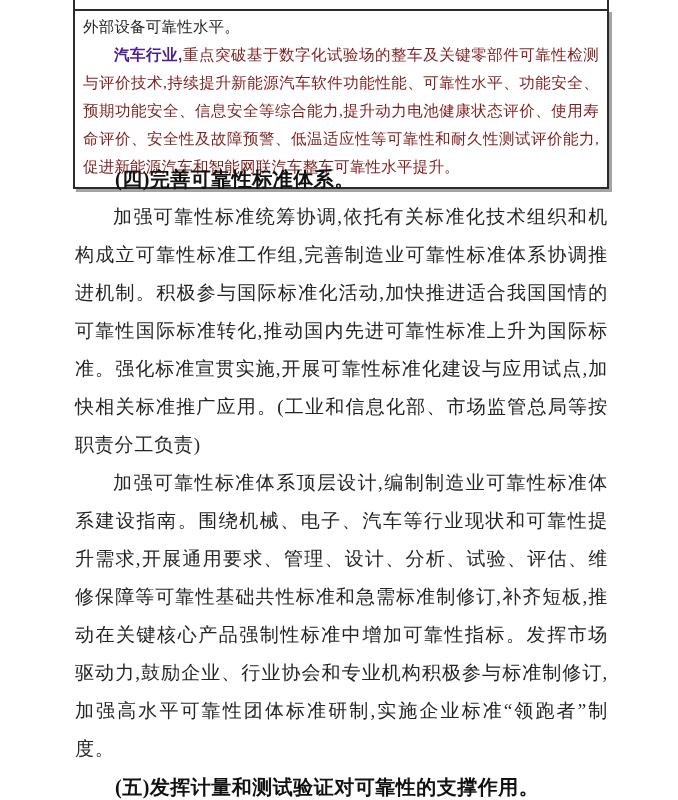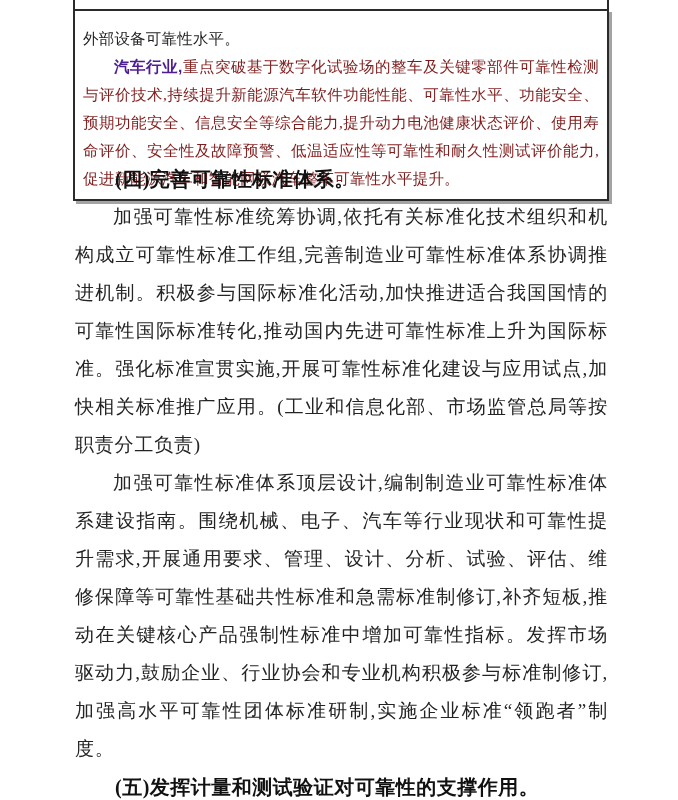--- a/index.html
+++ b/index.html
@@ -19,21 +19,21 @@
   
   .notice-box {
     position: absolute;
     left: 73px;
     top: 9px;
     width: 536px;
     box-sizing: border-box;
     border: 2px solid #2b2b2b;
     box-shadow: 3px 3px 0 rgba(90,90,90,0.55);
     background: #ffffff;
-    padding: 14px 8px 6px 8px;
+    padding: 2px 8px 6px 8px;
   }
   .notice-box p {
     margin: 0;
     font-size: 15.5px;
     line-height: 28px;
     text-align: justify;
     letter-spacing: 0.2px;
   }
   .box-para { text-indent: 2em; }
   .industry-label {

